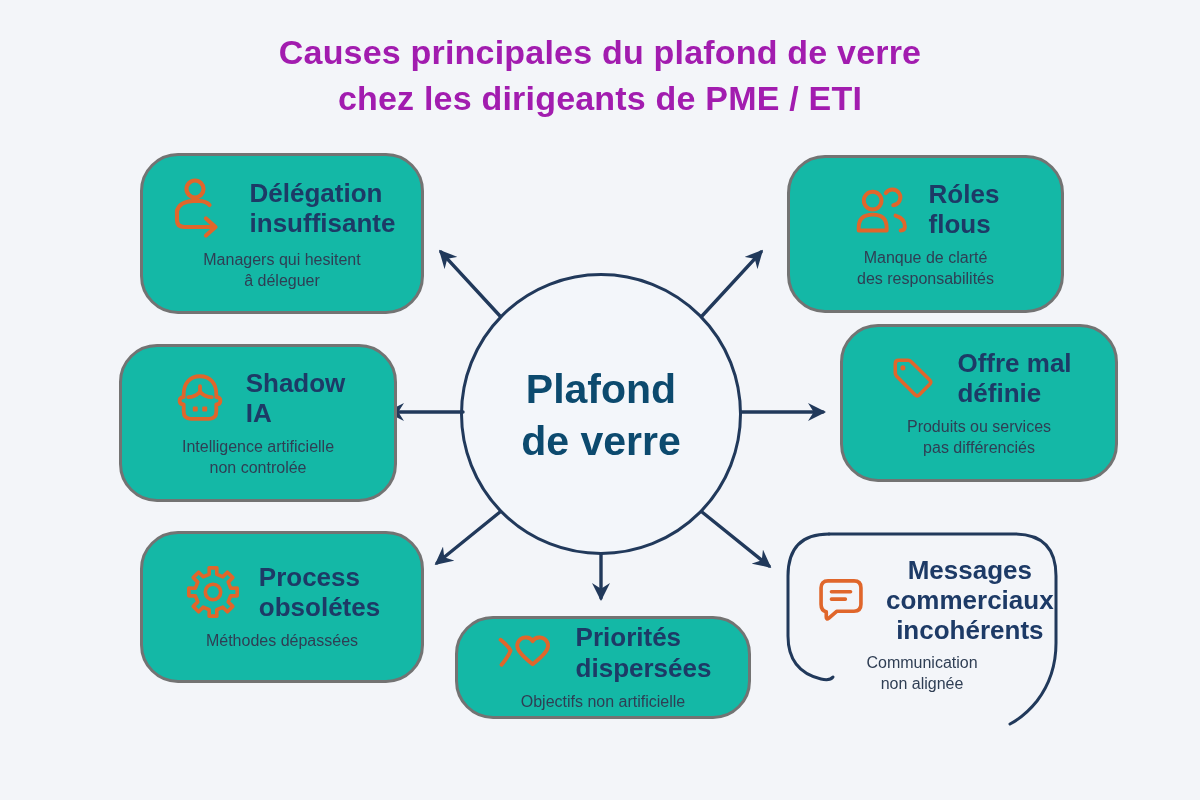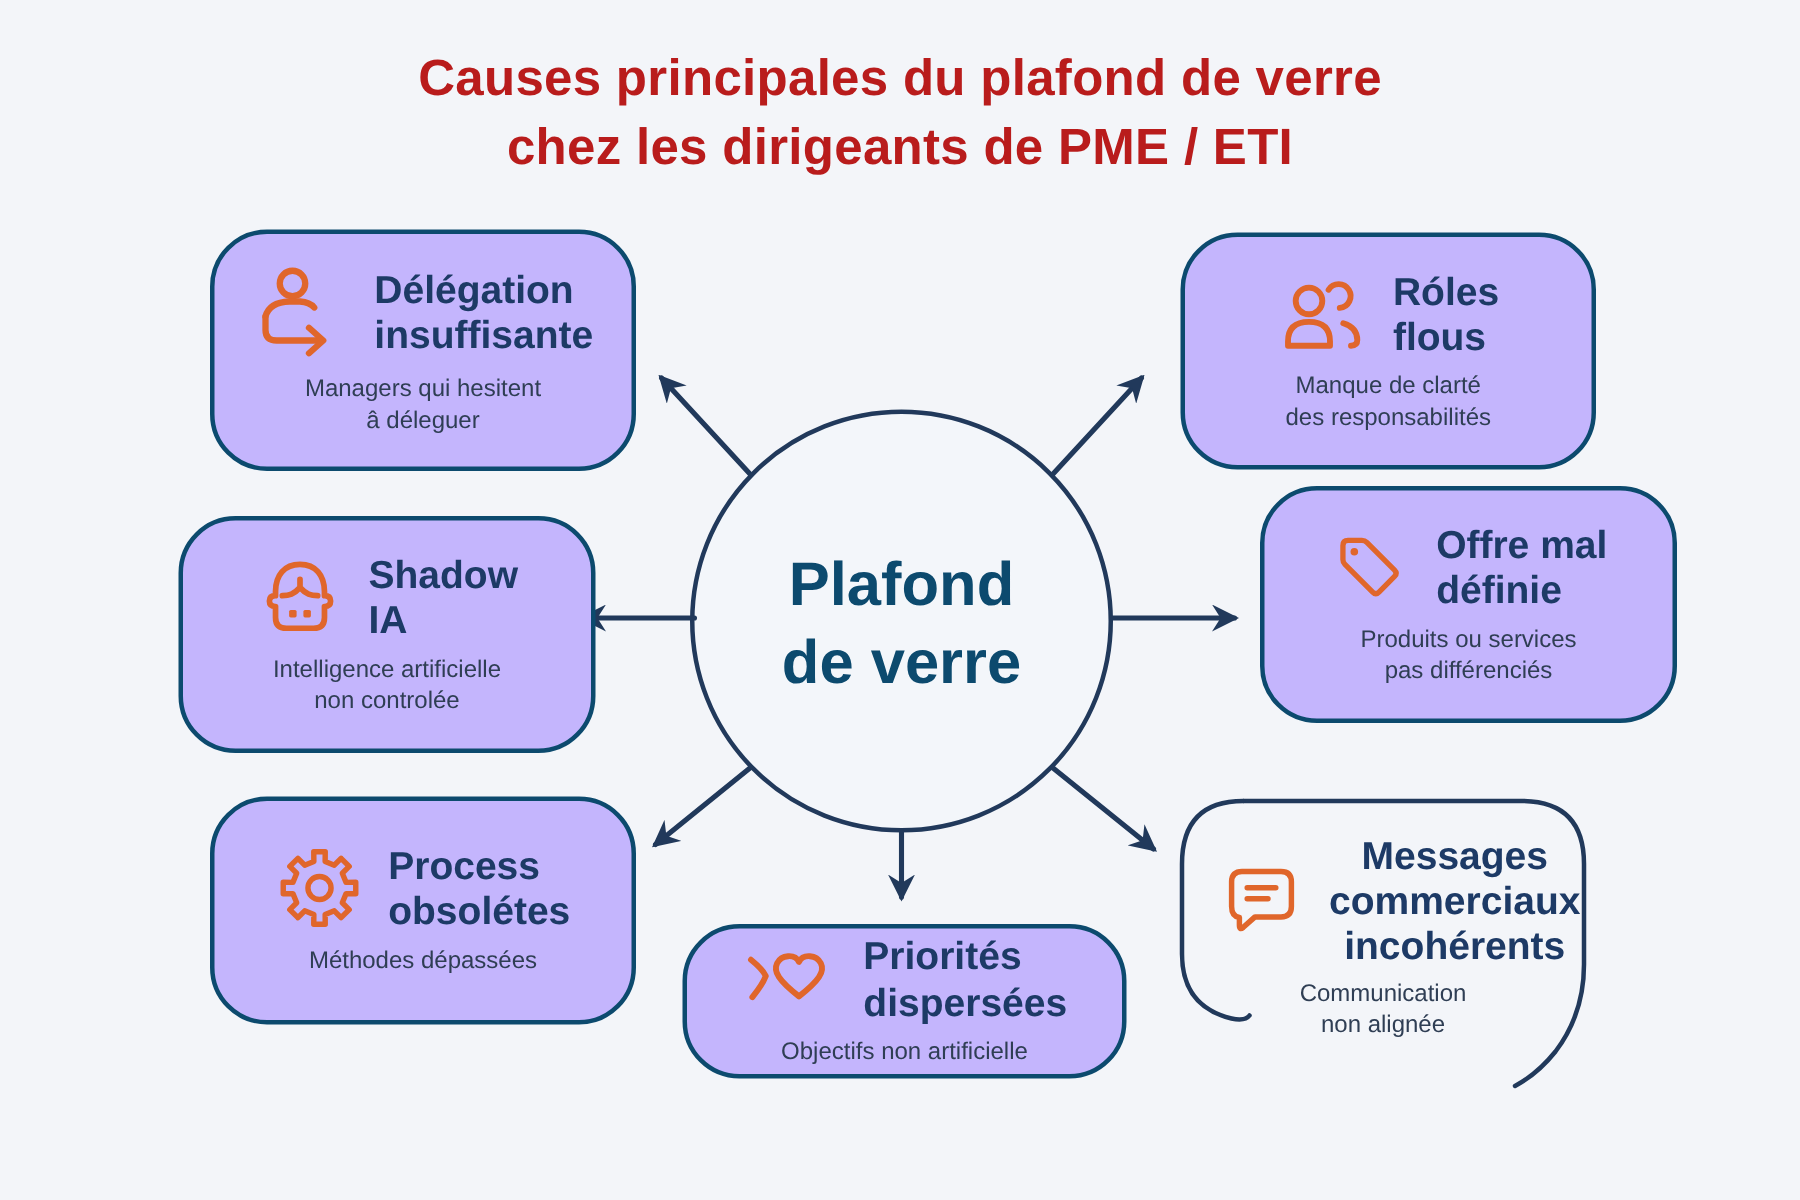--- a/index.html
+++ b/index.html
@@ -7,33 +7,33 @@
     width:1200px;height:800px;
     background:#f3f5f9;
     font-family:"Liberation Sans","DejaVu Sans",sans-serif;
     overflow:hidden;
   }
   .stage{position:relative;width:1200px;height:800px;}
   .main-title{
     position:absolute;top:30px;left:0;width:100%;
     margin:0;text-align:center;
     font-size:34px;font-weight:bold;line-height:1.34;
-    color:#b91c1c;white-space:pre-line;letter-spacing:0.2px;
+    color:#a21caf;white-space:pre-line;letter-spacing:0.2px;
   }
   .overlay{position:absolute;top:0;left:0;pointer-events:none;}
   .center-label{
     position:absolute;left:461px;top:275px;width:280px;height:280px;
     display:flex;align-items:center;justify-content:center;text-align:center;
     font-size:41px;font-weight:bold;line-height:1.28;
     color:#0c4a6e;white-space:pre-line;
   }
   .cause-box{
     position:absolute;box-sizing:border-box;
-    border:3px solid #0c4a6e;border-radius:38px;
-    background:#c4b5fd;
+    border:3px solid #737373;border-radius:38px;
+    background:#14b8a6;
     display:flex;flex-direction:column;align-items:center;justify-content:center;
     gap:9px;padding:10px 16px;
   }
   .cause-box.open-box{
     border:none;background:transparent;
     justify-content:flex-start;padding-top:24px;gap:8px;
   }
   .head{display:flex;align-items:center;justify-content:center;gap:17px;width:100%;}
   .open-box .head{justify-content:flex-start;padding-left:24px;text-align:center;}
   .cause-title{

